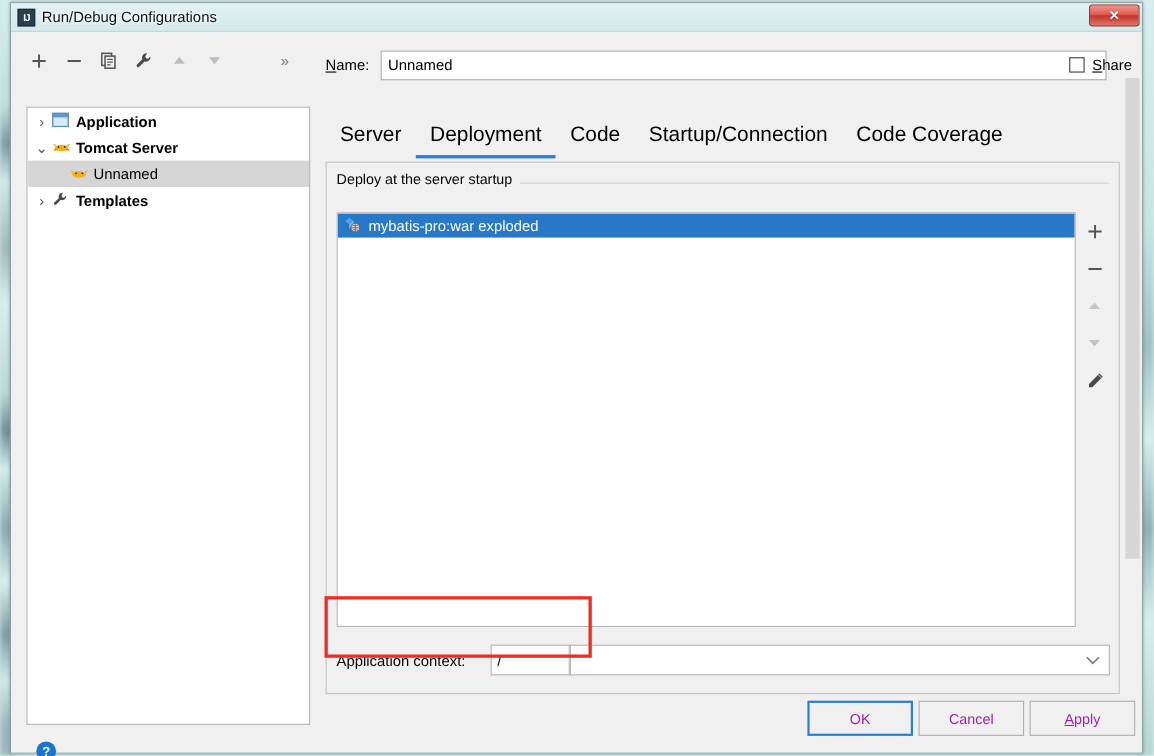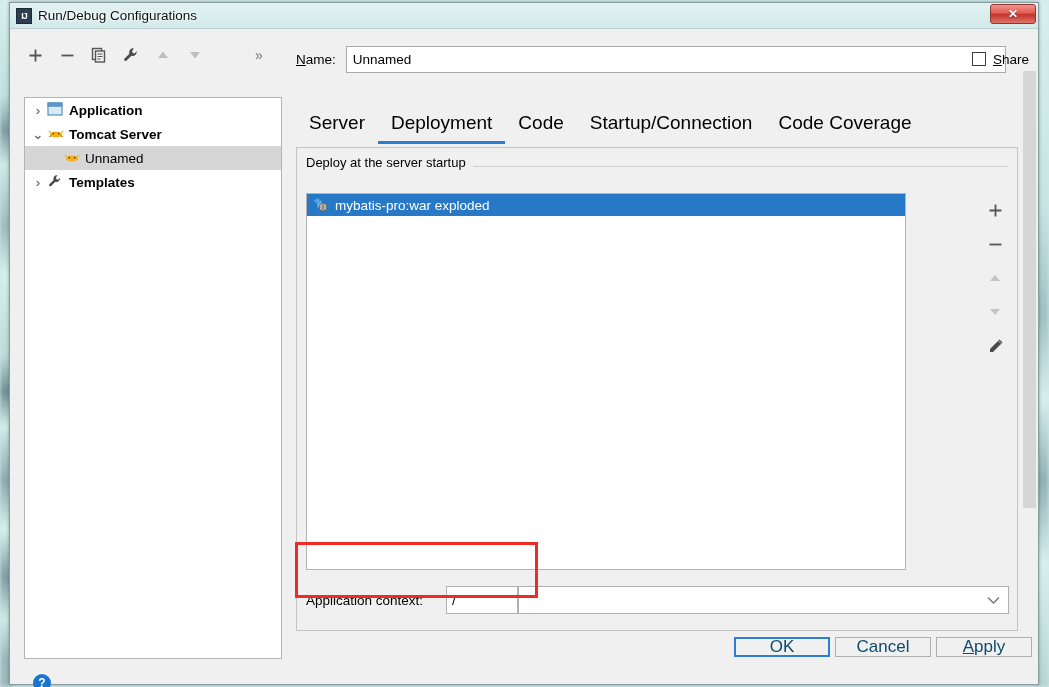--- a/index.html
+++ b/index.html
@@ -186,21 +186,21 @@
     font-size: 13px; color: #000; background: #f0f0f0;
     padding-right: 7px; z-index: 2;
   }
   #group-line {
     position: absolute; left: 9px; right: 9px; top: 18px;
     height: 1px; background: #cfcfcf;
   }
 
   
   #deploy-list {
-    position: absolute; left: 9px; top: 45px; width: 600px; height: 377px;
+    position: absolute; left: 9px; top: 45px; width: 672px; height: 377px;
     background: #fff; border: 1px solid #b4b4b4;
     overflow: hidden;
   }
   .deploy-item {
     height: 22px; display: flex; align-items: center;
     font-size: 13.5px; padding-left: 5px; cursor: pointer;
   }
   .deploy-item.selected { background: #2779c8; color: #fff; }
   .deploy-item .dicon { width: 18px; height: 16px; margin-right: 5px; flex: 0 0 auto; }
 
@@ -253,24 +253,24 @@
     position: absolute; left: 0; top: 0; width: 13px; height: 437px;
     background: #d6d6d6;
   }
 
   
   #footer {
     position: absolute; left: 0; right: 0; bottom: 0; height: 58px;
   }
   .btn {
     position: absolute; top: 11px;
-    height: 20px;
+    height: 32px;
     border: 1px solid #aeaeae;
     background: #f0f0f0;
-    font-size: 17px; color: #0c4a6e;
+    font-size: 13px; color: #a21caf;
     display: flex; align-items: center; justify-content: center;
     cursor: pointer;
     font-family: "Liberation Sans", sans-serif;
   }
   .btn.default {
     border: 2px solid #2a7fd4;
   }
   #btn-ok { left: 724px; width: 96px; }
   #btn-cancel { left: 825px; width: 96px; }
   #btn-apply { left: 926px; width: 96px; }

